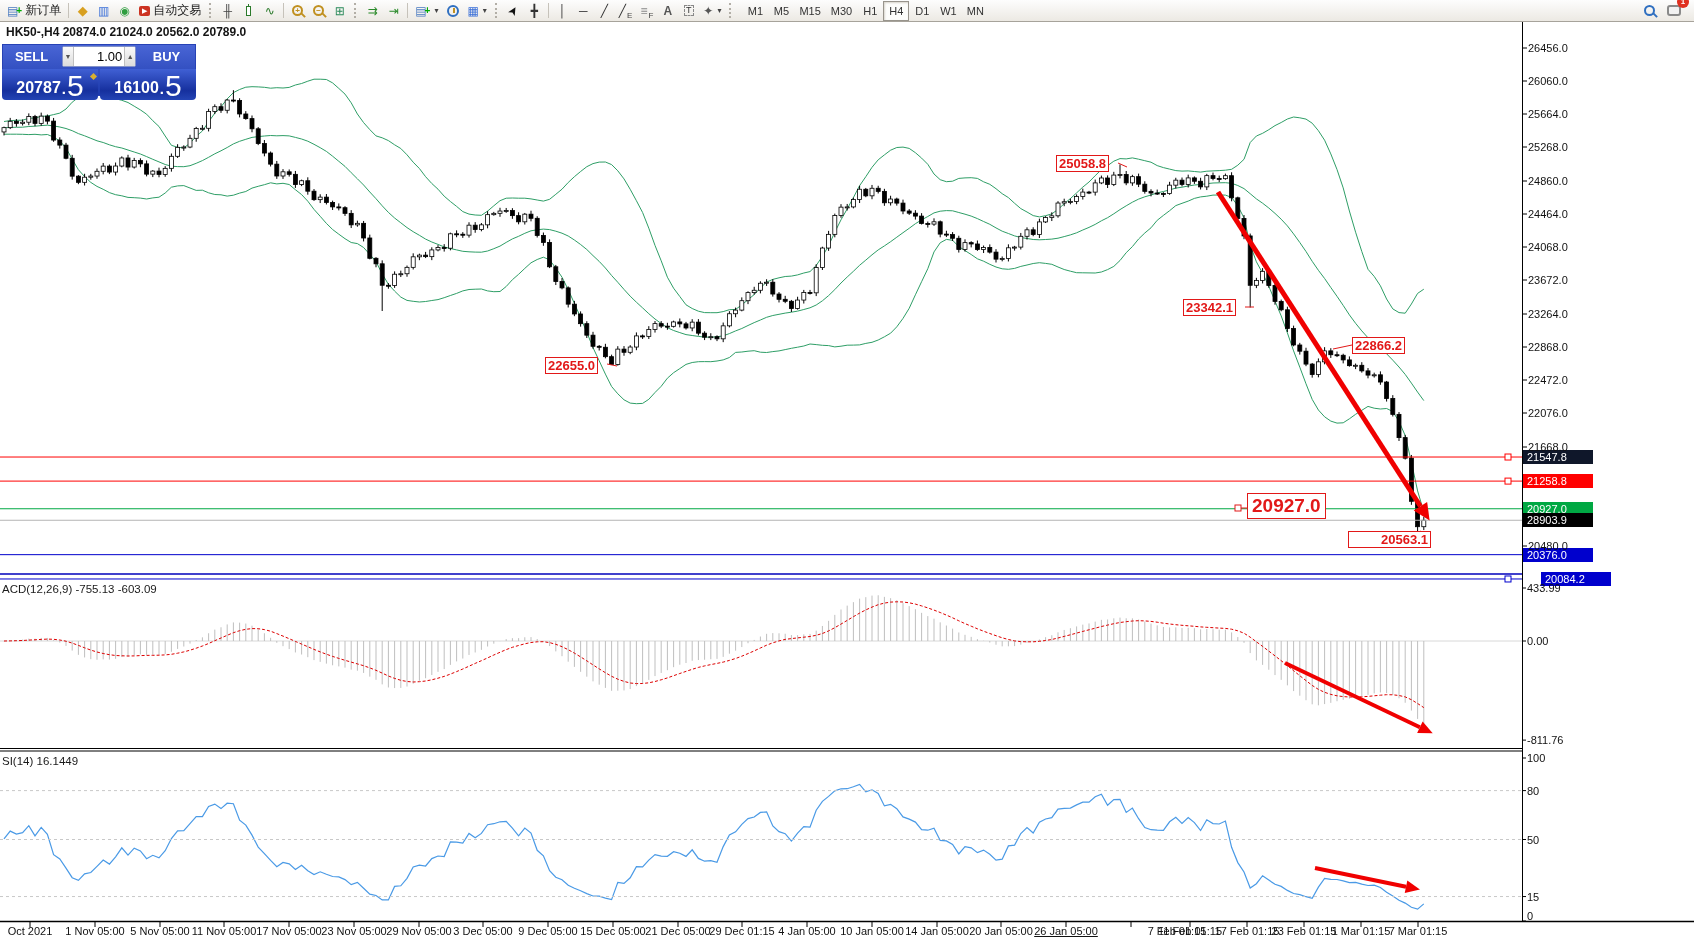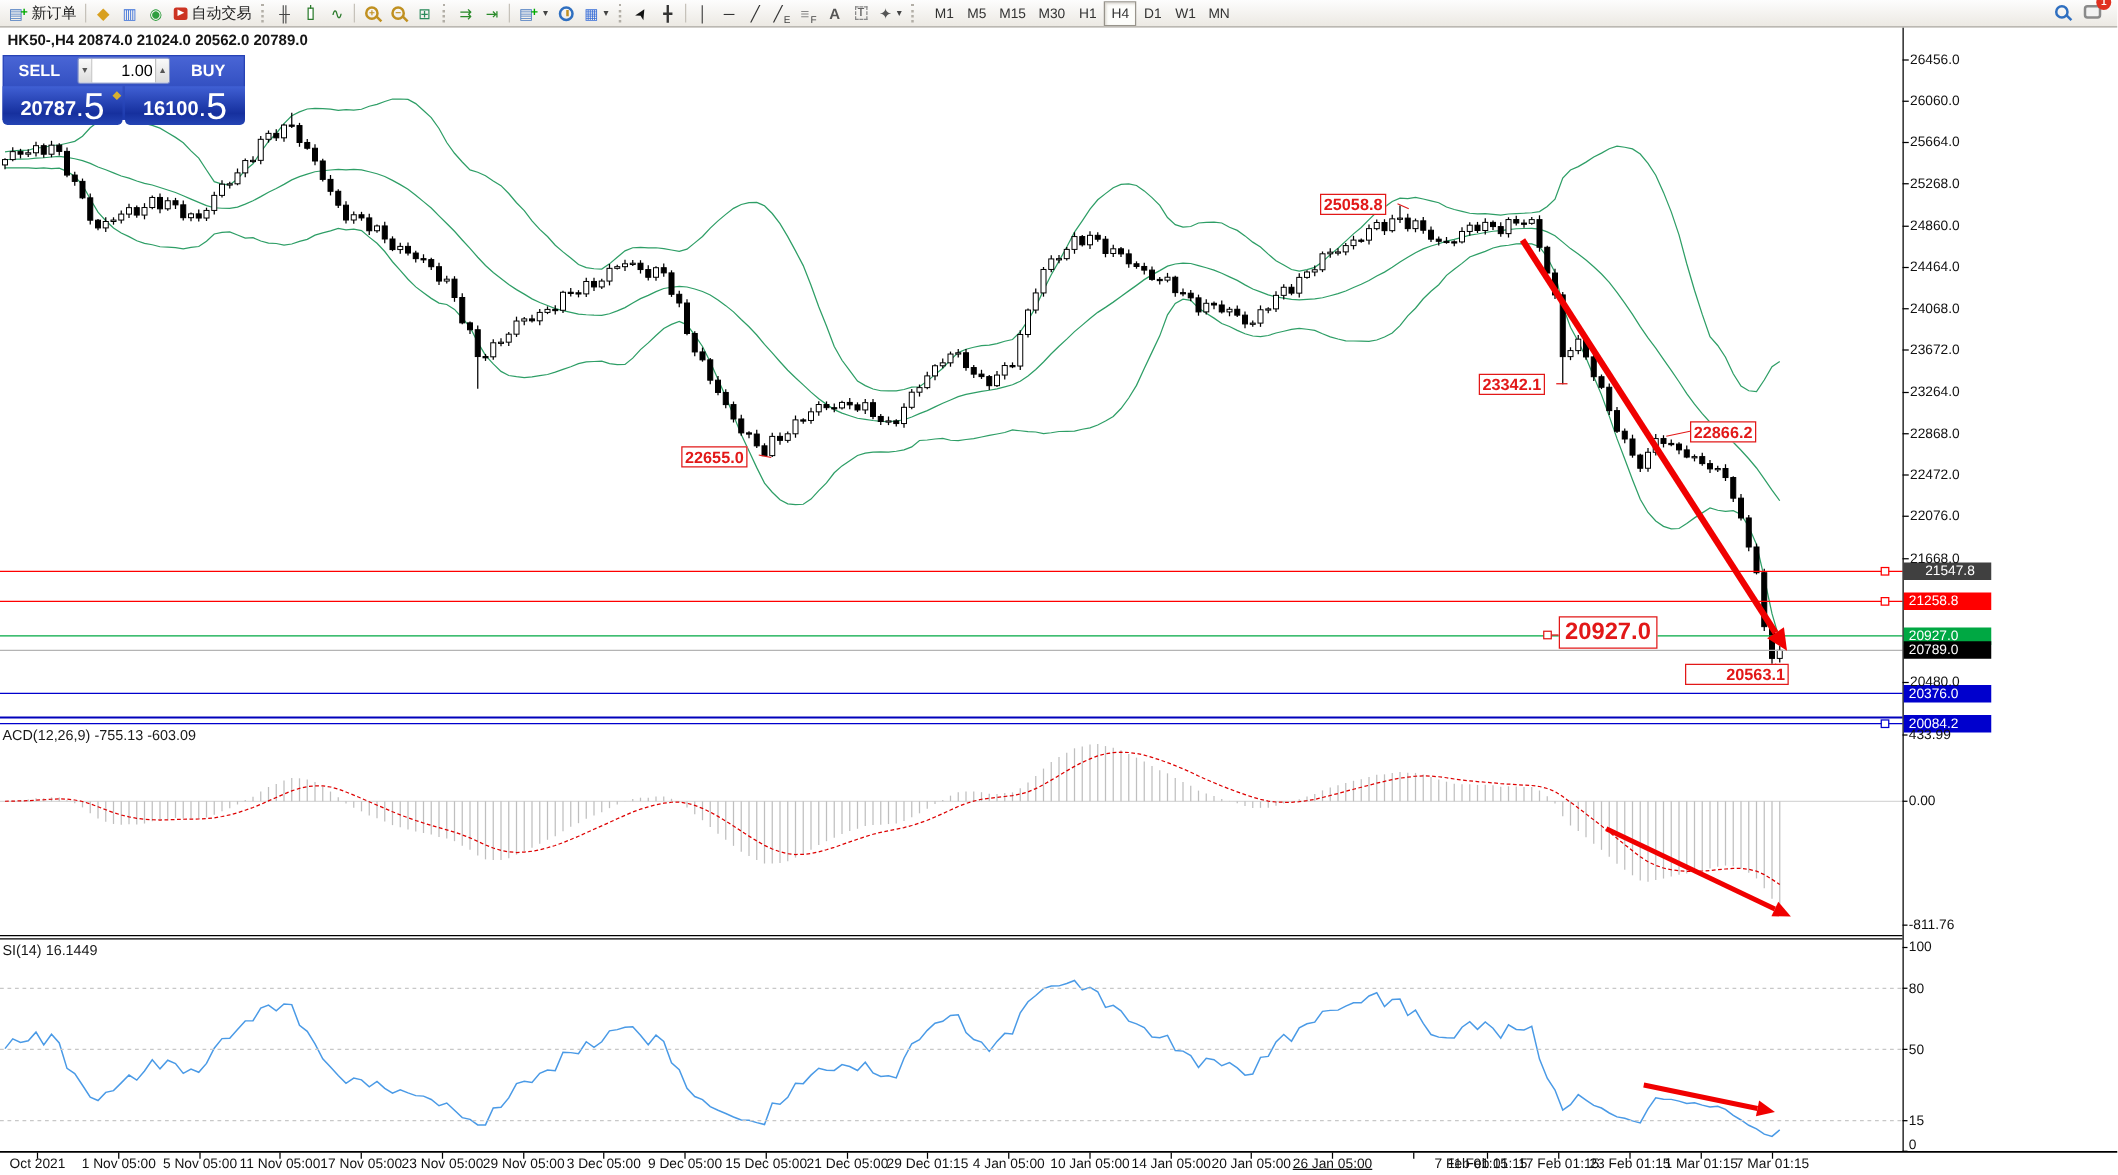--- a/index.html
+++ b/index.html
@@ -965,26 +965,26 @@
     <g>
       <line x1="1285" y1="663" x2="1419.8866733264567" y2="727.1874514450036" stroke="#f00000" stroke-width="4"></line>
       <polygon points="1432.7089267875563,733.2890755058027 1417.1366455807445,732.9664952584569 1422.636701072169,721.4084076315503" fill="#f00000"></polygon>
     </g>
     <g>
       <line x1="1315" y1="868" x2="1406.0300811155255" y2="886.7414872884906" stroke="#f00000" stroke-width="4"></line>
       <polygon points="1419.9383711297698,889.6049587620115 1404.7395024232344,893.0100123653332 1407.3206598078166,880.472962211648" fill="#f00000"></polygon>
     </g>
   </svg>
 <div id="overlays">
-    <div class="badge-p" style="top: 457.017px; background: #404040; text-align: center;">21547.8</div>
+    <div class="badge-p" style="top: 457.017px; background: #0f172a;">21547.8</div>
     <div class="badge-p" style="top: 481.1px; background: rgb(255, 0, 0);">21258.8</div>
     <div class="badge-p" style="top: 508.75px; background: rgb(0, 168, 67);">20927.0</div>
-    <div class="badge-p" style="top: 520.25px; background: rgb(0, 0, 0);">20789.0</div>
+    <div class="badge-p" style="top: 520.25px; background: rgb(0, 0, 0);">28903.9</div>
     <div class="badge-p" style="top: 554.667px; background: rgb(0, 0, 205);">20376.0</div>
-    <div class="badge-p" style="top: 578.983px; background: rgb(0, 0, 205);">20084.2</div>
+    <div class="badge-p" style="top: 578.983px; background: rgb(0, 0, 205); margin-left: 18px;">20084.2</div>
     <div class="ptick" style="top: 48px;">26456.0</div>
     <div class="ptick" style="top: 81px;">26060.0</div>
     <div class="ptick" style="top: 114px;">25664.0</div>
     <div class="ptick" style="top: 147px;">25268.0</div>
     <div class="ptick" style="top: 181px;">24860.0</div>
     <div class="ptick" style="top: 214px;">24464.0</div>
     <div class="ptick" style="top: 247px;">24068.0</div>
     <div class="ptick" style="top: 280px;">23672.0</div>
     <div class="ptick" style="top: 314px;">23264.0</div>
     <div class="ptick" style="top: 347px;">22868.0</div>

